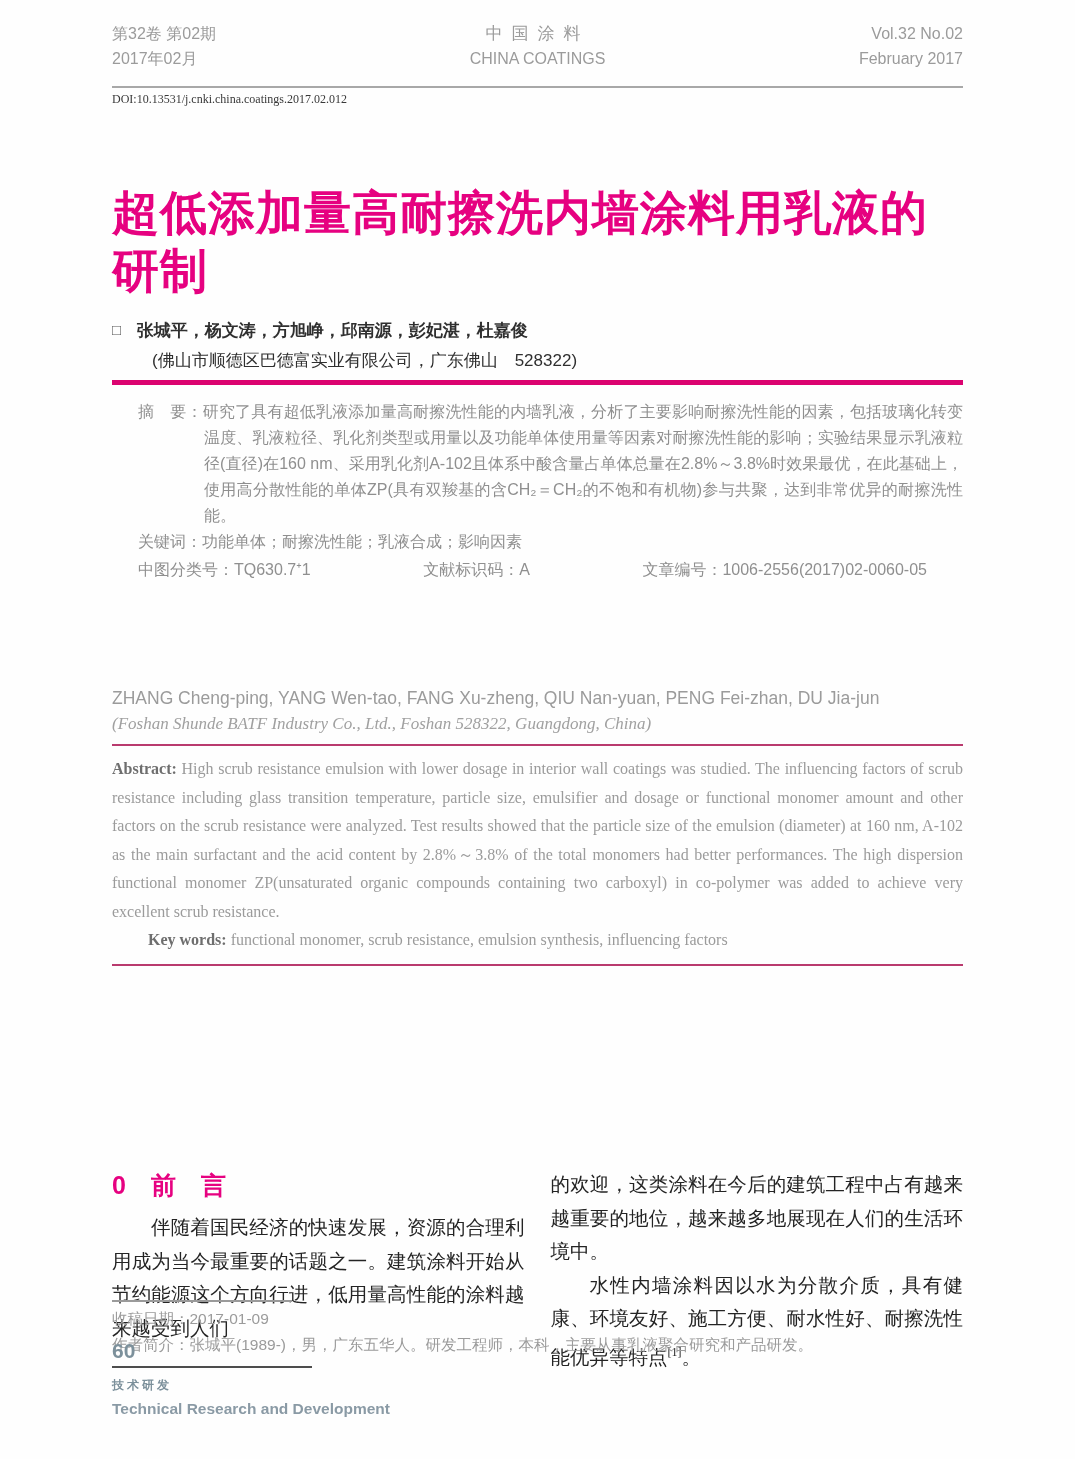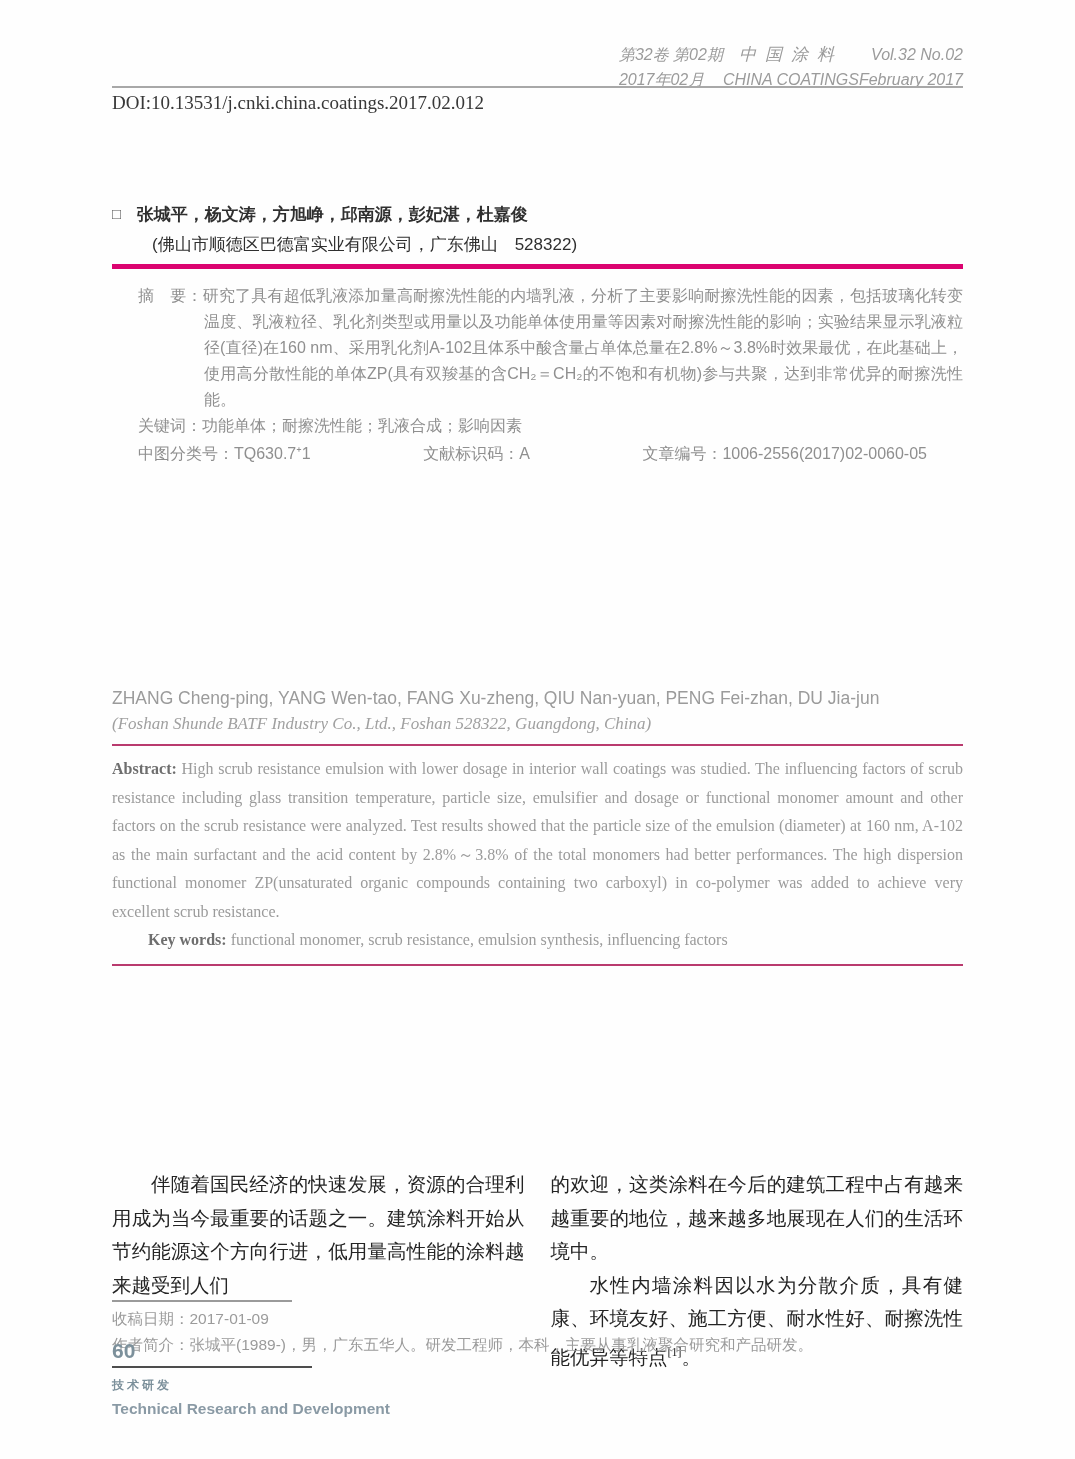--- a/index.html
+++ b/index.html
@@ -6,27 +6,27 @@
     --accent:#e60180; --rule-thick:#db0370; --rule-thin:#b93a6e;
     --gray-text:#9b9b9b; --dark-text:#2f2f2f; --footer-gray-blue:#7c909b;
   }
   *{margin:0;padding:0;box-sizing:border-box;}
   html,body{background:#ffffff;}
   .page{position:relative;width:1075px;height:1459px;background:#fefefe;overflow:hidden;
         font-family:"Liberation Sans",sans-serif;}
   .abs{position:absolute;left:112px;right:112px;}
 
   
-  .header{top:42px;display:flex;justify-content:flex-end;color:var(--gray-text);
-          font-size:16px;line-height:25px;font-style:italic;}
+  .header{top:21px;display:flex;justify-content:space-between;color:var(--gray-text);
+          font-size:16px;line-height:25px;}
   .h-center{text-align:center;}
   .jname{letter-spacing:9px;font-size:17px;}
   .h-right{text-align:right;}
   .header-rule{top:86px;height:2px;background:#a8a8a8;}
-  .doi{top:92px;font-family:"Liberation Serif",serif;font-size:19px;color:#383838;}
+  .doi{top:92px;font-family:"Liberation Serif",serif;font-size:12px;color:#383838;}
 
   
   .cn-block{top:184px;}
   .title-cn{color:var(--accent);font-size:47px;font-weight:bold;line-height:58px;letter-spacing:1px;}
   .authors-cn{margin-top:18px;font-size:17px;color:var(--dark-text);line-height:26px;font-weight:bold;}
   .marker{display:inline-block;font-size:15px;color:#555;margin-right:11px;transform:translateY(-1px);}
   .affil-cn{margin-top:4px;margin-left:40px;font-size:17px;color:var(--dark-text);line-height:26px;}
   .rule-thick{margin-top:6px;height:5px;background:var(--rule-thick);}
   .abstract-cn{margin-top:14px;margin-left:26px;color:#8f8f8f;font-size:16px;line-height:26px;}
   .hang{padding-left:66px;text-indent:-66px;text-align:justify;}
@@ -82,20 +82,24 @@
     </div>
     <div class="h-right">
       <div>Vol.32 No.02</div>
       <div>February 2017</div>
     </div>
   </div>
   <div class="abs header-rule"></div>
   <div class="abs doi">DOI:10.13531/j.cnki.china.coatings.2017.02.012</div>
 
   <div class="abs cn-block">
+    <h1 class="title-cn">
+      <div>超低添加量高耐擦洗内墙涂料用乳液的</div>
+      <div>研制</div>
+    </h1>
     <div class="authors-cn">
       <span class="marker">□</span>
       <span>张城平，杨文涛，方旭峥，邱南源，彭妃湛，杜嘉俊</span>
     </div>
     <div class="affil-cn">(佛山市顺德区巴德富实业有限公司，广东佛山　528322)</div>
     <div class="rule-thick"></div>
     <div class="abstract-cn">
       <p class="hang">
         <span>摘　要：</span><span>研究了具有超低乳液添加量高耐擦洗性能的内墙乳液，分析了主要影响耐擦洗性能的因素，包括玻璃化转变温度、乳液粒径、乳化剂类型或用量以及功能单体使用量等因素对耐擦洗性能的影响；实验结果显示乳液粒径(直径)在160 nm、采用乳化剂A-102且体系中酸含量占单体总量在2.8%～3.8%时效果最优，在此基础上，使用高分散性能的单体ZP(具有双羧基的含CH₂＝CH₂的不饱和有机物)参与共聚，达到非常优异的耐擦洗性能。</span>
       </p>
@@ -120,20 +124,21 @@
     </p>
     <p class="keywords-en">
       <span class="blab">Key words:</span>
       <span>functional monomer, scrub resistance, emulsion synthesis, influencing factors</span>
     </p>
     <div class="rule-thin"></div>
   </div>
 
   <div class="abs intro">
     <div class="col">
+      <h3 class="sec-heading">0　前　言</h3>
       <p class="body indent">伴随着国民经济的快速发展，资源的合理利用成为当今最重要的话题之一。建筑涂料开始从节约能源这个方向行进，低用量高性能的涂料越来越受到人们</p>
     </div>
     <div class="col">
       <p class="body">的欢迎，这类涂料在今后的建筑工程中占有越来越重要的地位，越来越多地展现在人们的生活环境中。</p>
       <p class="body indent">
         <span>水性内墙涂料因以水为分散介质，具有健康、环境友好、施工方便、耐水性好、耐擦洗性能优异等特点</span><sup>[1]</sup><span>。</span>
       </p>
     </div>
   </div>
 

